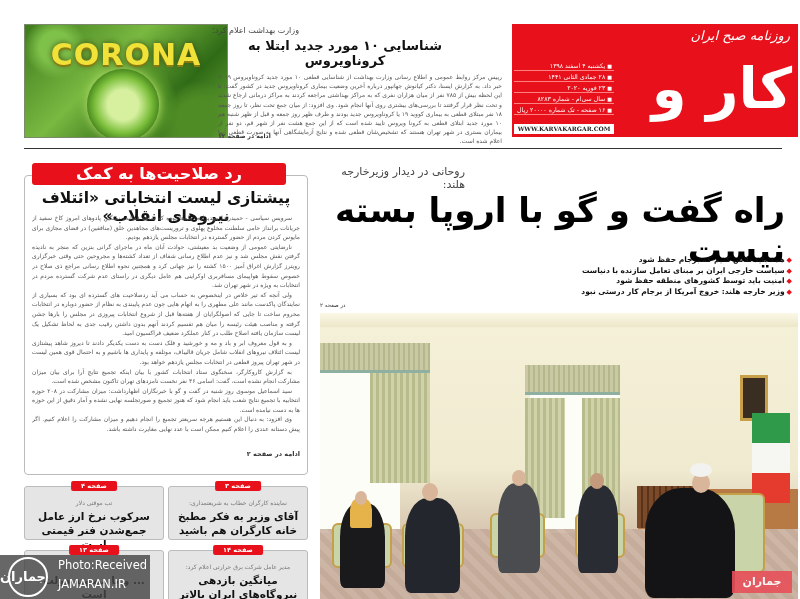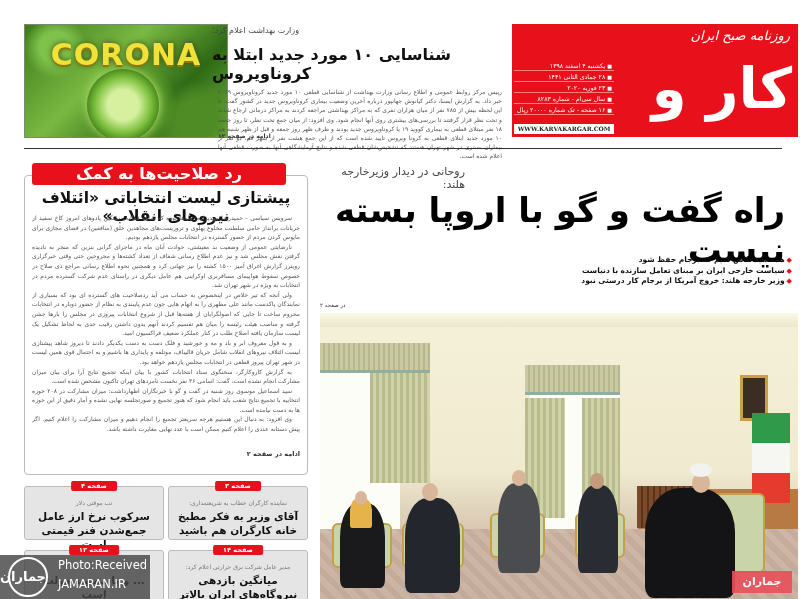--- a/index.html
+++ b/index.html
@@ -23,21 +23,21 @@
     text-shadow: 0 2px 0 #8a7a10, 0 0 6px #3a4a10;
   }
   #corona-img .virus {
     position: absolute; left: 62px; top: 44px; width: 72px; height: 72px; border-radius: 50%;
     background: radial-gradient(circle at 50% 50%, #d6f0a0 0 30%, #7cbf3c 55%, #3e7d18 75%);
     box-shadow: 0 0 10px #b8e070;
   }
 
   #corona-news { position: absolute; left: 212px; top: 26px; width: 296px; height: 114px; direction: rtl; }
   #corona-news .kicker { font-size: 8px; color: #444; text-align: left; padding-right: 78px; }
-  #corona-news .title { font-size: 16px; font-weight: bold; text-align: left; padding-right: 30px; margin-top: 10px; }
+  #corona-news .title { font-size: 13px; font-weight: bold; text-align: center; padding-right: 30px; margin-top: 3px; }
   #corona-news .body { font-size: 6px; line-height: 9.2px; color: #555; text-align: justify; margin-top: 4px; height: 74px; overflow: hidden; padding: 0 6px; }
   #corona-news .cont { font-size: 6px; font-weight: bold; color: #333; text-align: left; position: absolute; left: 6px; bottom: 1px; direction: rtl; }
 
   #masthead { position: absolute; left: 512px; top: 24px; width: 286px; height: 113px; background: #e8111b; overflow: hidden; }
   #masthead .tagline { position: absolute; right: 8px; top: 4px; font-family: "DejaVu Serif", serif; font-style: italic; color: #fff; font-size: 13px; direction: rtl; }
   #masthead .logo { position: absolute; right: 6px; top: 20px; color: #fff; font-family: "DejaVu Sans", sans-serif; font-weight: bold; font-size: 56px; line-height: 90px; direction: rtl; letter-spacing: -2px; }
   #masthead .info { position: absolute; left: 2px; top: 36px; width: 100px; direction: rtl; }
   #masthead .info .line { color: #fff; font-size: 6.2px; height: 11px; line-height: 11px; border-bottom: 1px solid #ff8080; padding-right: 2px; white-space: nowrap; overflow: hidden; }
   #masthead .info .line::before { content: "■"; font-size: 5px; margin-left: 2px; }
   #masthead .url { position: absolute; left: 2px; top: 100px; width: 100px; height: 10px; background: #fff; color: #222; font-family: "DejaVu Serif", serif; font-size: 6px; font-weight: bold; text-align: center; line-height: 10px; }
@@ -157,20 +157,21 @@
   <div class="page-tag">صفحه ۱۳</div>
   <div class="kick"></div>
   <div class="ttl" style="margin-top:22px">... و با مصوبه دولت است</div>
 </div>
 
 <div id="main-kicker">روحانی در دیدار وزیرخارجه هلند:</div>
 <div id="main-headline">راه گفت و گو با اروپا بسته نیست</div>
 <div id="bullets">
   <div class="b"><span class="dot">◆</span><span>همه باید تلاش کنیم که برجام حفظ شود</span></div>
   <div class="b"><span class="dot">◆</span><span>سیاست خارجی ایران بر مبنای تعامل سازنده با دنیاست</span></div>
+  <div class="b"><span class="dot">◆</span><span>امنیت باید توسط کشورهای منطقه حفظ شود</span></div>
   <div class="b"><span class="dot">◆</span><span>وزیر خارجه هلند: خروج آمریکا از برجام کار درستی نبود</span></div>
 </div>
 
 <div id="photo-caption">در صفحه ۲</div>
 <div id="photo">
   <div class="ceiling"></div>
 
   <div class="window" style="left:0;top:40px;width:80px;height:180px;"></div>
   <div class="valance" style="left:0;top:30px;width:110px;"></div>
   <div class="curtain" style="left:50px;top:60px;width:60px;height:110px;"></div>

